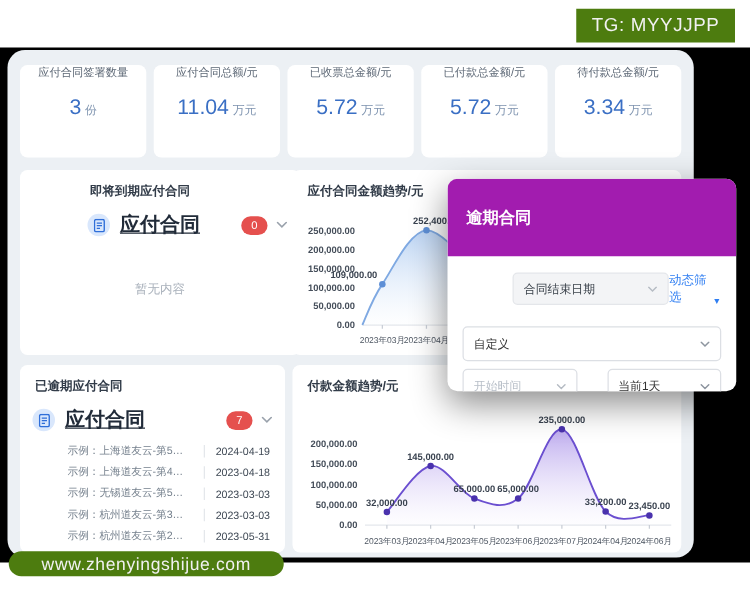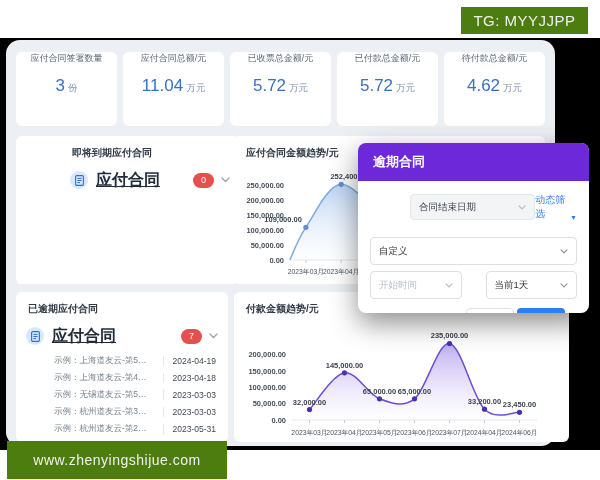--- a/index.html
+++ b/index.html
@@ -2,59 +2,59 @@
 <html><head>
 <meta charset="utf-8">
 <style>
   html,body{margin:0;padding:0;}
   body{width:600px;height:480px;position:relative;overflow:hidden;background:#ffffff;
        font-family:"Liberation Sans","DejaVu Sans",sans-serif;}
   .black-band{position:absolute;left:0;top:38px;width:600px;height:412px;background:#000;}
   .wm{position:absolute;background:#4d7c0f;color:#f1f1f1;display:flex;align-items:center;
       justify-content:center;z-index:9;letter-spacing:.5px;}
   .wm-tg{left:461px;top:7px;width:127px;height:27px;font-size:15px;}
-  .wm-url{left:7px;top:441px;width:220px;height:38px;font-size:14px;}
+  .wm-url{left:7px;top:441px;width:220px;height:20px;font-size:14px;border-radius:14px;}
 
   .panel{position:absolute;left:6px;top:40px;width:549px;height:406px;background:#ecEFf4;
          background:#ecf0f4;border-radius:14px;z-index:1;}
   .stats{position:absolute;left:10px;top:12px;right:10px;height:74px;display:flex;gap:6px;}
   .stat-card{flex:1;background:#fff;border-radius:6px;display:flex;flex-direction:column;
              align-items:center;gap:11px;overflow:hidden;}
   .stat-label{font-size:9px;color:#5d6876;white-space:nowrap;}
   .stat-value-row{display:flex;align-items:baseline;}
   .stat-value{color:#3a6fc4;font-size:17px;font-weight:500;}
   .stat-unit{font-size:9.5px;color:#7e93af;margin-left:3px;}
 
   .card{position:absolute;background:#fff;border-radius:6px;overflow:hidden;}
   .card-mid-left{left:10px;top:96px;width:180px;height:148px;padding-left:44px;}
   .card-mid-right{left:228px;top:96px;width:311px;height:148px;}
   .card-bot-left{left:10px;top:252px;width:212px;height:150px;}
-  .card-bot-right{left:228px;top:252px;width:335px;height:150px;}
+  .card-bot-right{left:228px;top:252px;width:311px;height:150px;}
   .card-title{padding:10px 12px 4px;font-size:10px;font-weight:600;color:#323c49;white-space:nowrap;}
 
   .group-row{display:flex;align-items:center;margin:3px 10px 0;height:26px;cursor:pointer;}
   .group-icon{width:18px;height:18px;border-radius:50%;background:#d9e7fc;display:flex;
               align-items:center;justify-content:center;margin-right:8px;flex:0 0 auto;}
   .group-label{font-size:16px;font-weight:700;color:#212b39;white-space:nowrap;text-decoration:underline;}
   .badge-red{margin-left:auto;min-width:15px;height:15px;border-radius:8px;background:#e5504e;
              color:#fff;font-size:9px;display:flex;align-items:center;justify-content:center;padding:0 3px;}
   .chev{margin-left:7px;display:flex;align-items:center;}
   .empty-text{position:absolute;left:0;right:0;top:88px;text-align:center;color:#a9b1bb;font-size:10px;}
 
   .list{margin:3px 12px 0 38px;}
   .list-item{display:flex;align-items:center;height:17.2px;font-size:8.5px;cursor:pointer;}
   .item-name{color:#75808d;white-space:nowrap;overflow:hidden;text-overflow:ellipsis;max-width:100px;flex:1;}
   .item-date{margin-left:auto;color:#3f4955;border-left:1px solid #e4e7eb;padding-left:9px;white-space:nowrap;}
 
   .chart-svg{display:block;margin-left:2px;}
 
   .modal{position:absolute;left:358px;top:143px;width:231px;height:170px;background:#fff;
          border-radius:8px;box-shadow:0 10px 28px rgba(0,0,0,.45);z-index:5;overflow:hidden;}
-  .modal-header{height:38px;background:#6d28d9;color:#fff;font-size:13px;font-weight:700;
-                display:flex;align-items:center;padding:0 15px;}
+  .modal-header{height:38px;background:#a21caf;color:#fff;font-size:13px;font-weight:700;
+                display:flex;align-items:center;padding:12px 15px;}
   .modal-body{padding:9px 12px 0;}
   .m-row1{display:flex;align-items:center;justify-content:space-between;margin-top:3px;padding-left:40px;}
   .sel{border:1px solid #dcdfe4;border-radius:4px;display:flex;align-items:center;justify-content:space-between;
        font-size:9.5px;color:#333;padding:0 8px;height:24px;background:#fff;cursor:pointer;}
   .sel-disabled{background:#f3f4f6;border-color:#e4e6ea;color:#3c434c;}
   .sel-w1{width:128px;}
   .ph{color:#b8bfc8;}
   .dyn-filter{color:#2f7ef2;font-size:10px;display:flex;align-items:flex-end;gap:3px;cursor:pointer;}
   .dyn-caret{font-size:7px;line-height:1;}
   .m-row-full{margin-top:16px;}
@@ -103,21 +103,21 @@
       <div class="stat-card">
         <div class="stat-label">已付款总金额/元</div>
         <div class="stat-value-row">
           <span class="stat-value">5.72</span>
           <span class="stat-unit">万元</span>
         </div>
       </div>
       <div class="stat-card">
         <div class="stat-label">待付款总金额/元</div>
         <div class="stat-value-row">
-          <span class="stat-value">4.62</span>
+          <span class="stat-value">3.34</span>
           <span class="stat-unit">万元</span>
         </div>
       </div>
     </div>
 
   <div class="card card-mid-left">
     <div class="card-title">即将到期应付合同</div>
     <div class="group-row">
       <span class="group-icon">
         <svg width="9" height="11" viewBox="0 0 9 11">
@@ -128,20 +128,21 @@
           </svg>
       </span>
       <span class="group-label">应付合同</span>
       <span class="badge-red">0</span>
       <span class="chev">
         <svg class="chev-svg" width="9" height="6" viewBox="0 0 9 6">
             <polyline points="1,1 4.5,4.5 8,1" fill="none" stroke="#9aa2ac" stroke-width="1.3" stroke-linecap="round"></polyline>
           </svg>
       </span>
     </div>
+    <div class="empty-text">暂无内容</div>
   </div>
 
   <div class="card card-mid-right">
     <div class="card-title">应付合同金额趋势/元</div>
     <div id="chart-payable">
         <svg width="307" height="118" viewBox="0 0 307 118" class="chart-svg">
           <defs>
             <linearGradient id="grad-payable_trend" x1="0" y1="0" x2="0" y2="1">
               <stop offset="0%" stop-color="rgba(132,176,233,0.55)"></stop>
               <stop offset="100%" stop-color="rgba(205,225,248,0.03)"></stop>

